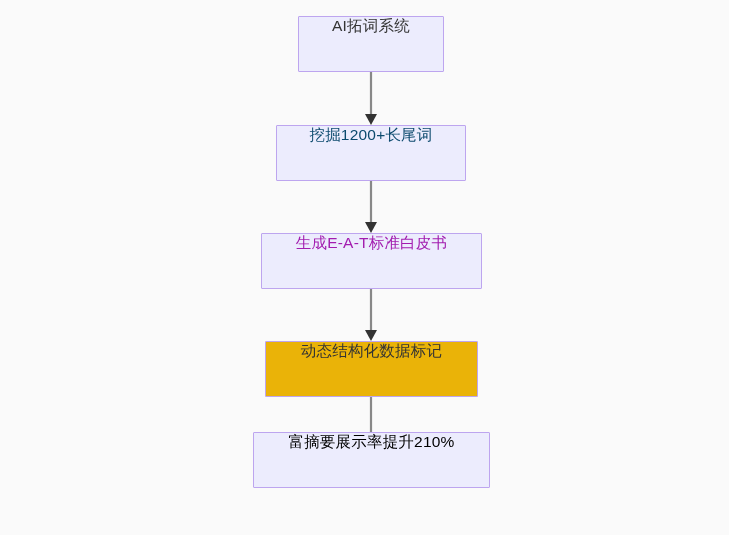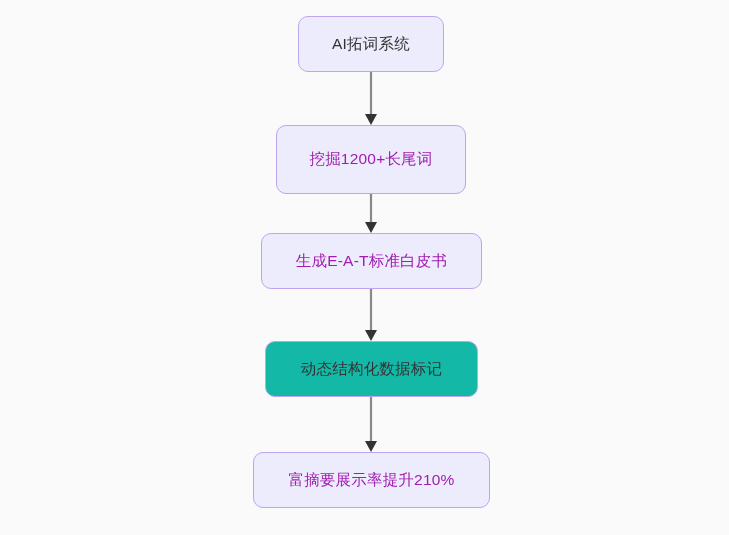--- a/index.html
+++ b/index.html
@@ -16,23 +16,22 @@
   #flowchart {
     position: relative;
     width: 729px;
     height: 535px;
   }
   .node {
     position: absolute;
     box-sizing: border-box;
     background: #ececfd;
     border: 1.6px solid #bda5ef;
-    border-radius: 10px;
+    border-radius: 1px;
     display: flex;
-    align-items: center;
     justify-content: center;
     color: #333333;
     font-size: 15.5px;
     line-height: 1.2;
     letter-spacing: 0.2px;
     white-space: nowrap;
     user-select: none;
   }
   .node-label {
     display: block;
@@ -76,29 +75,29 @@
     <svg width="20" height="55" viewBox="0 0 20 55">
       <line x1="10" y1="0" x2="10" y2="47" stroke="#888888" stroke-width="2.2"></line>
       <polygon points="10,55 4,44 16,44" fill="#333333"></polygon>
     </svg>
   </div>
 
   <div class="node" style="left: 298px; top: 16px; width: 146px; height: 56px; background: rgb(236, 236, 253); border-color: rgb(189, 165, 239); color: rgb(51, 51, 51);">
     <span class="node-label">AI拓词系统</span>
   </div>
 
-  <div class="node" style="left: 276px; top: 125px; width: 190px; height: 69px; background: rgb(236, 236, 253); border-color: rgb(189, 165, 239); color: #a21caf;">
+  <div class="node" style="left: 276px; top: 125px; width: 190px; height: 56px; background: rgb(236, 236, 253); border-color: rgb(189, 165, 239); color: #0c4a6e;">
     <span class="node-label">挖掘1200+长尾词</span>
   </div>
 
   <div class="node" style="left: 261px; top: 233px; width: 221px; height: 56px; background: rgb(236, 236, 253); border-color: rgb(189, 165, 239); color: #a21caf;">
     <span class="node-label">生成E-A-T标准白皮书</span>
   </div>
 
-  <div class="node" style="left: 265px; top: 341px; width: 213px; height: 56px; background: #14b8a6; border-color: rgb(189, 165, 239); color: rgb(51, 51, 51);">
+  <div class="node" style="left: 265px; top: 341px; width: 213px; height: 56px; background: #eab308; border-color: rgb(189, 165, 239); color: rgb(51, 51, 51);">
     <span class="node-label">动态结构化数据标记</span>
   </div>
 
-  <div class="node" style="left: 253px; top: 452px; width: 237px; height: 56px; background: rgb(236, 236, 253); border-color: rgb(189, 165, 239); color: #a21caf;">
+  <div class="node" style="left: 253px; top: 432px; width: 237px; height: 56px; background: rgb(236, 236, 253); border-color: rgb(189, 165, 239); color: #000000;">
     <span class="node-label">富摘要展示率提升210%</span>
   </div>
 
 </div>
 
 </body></html>

